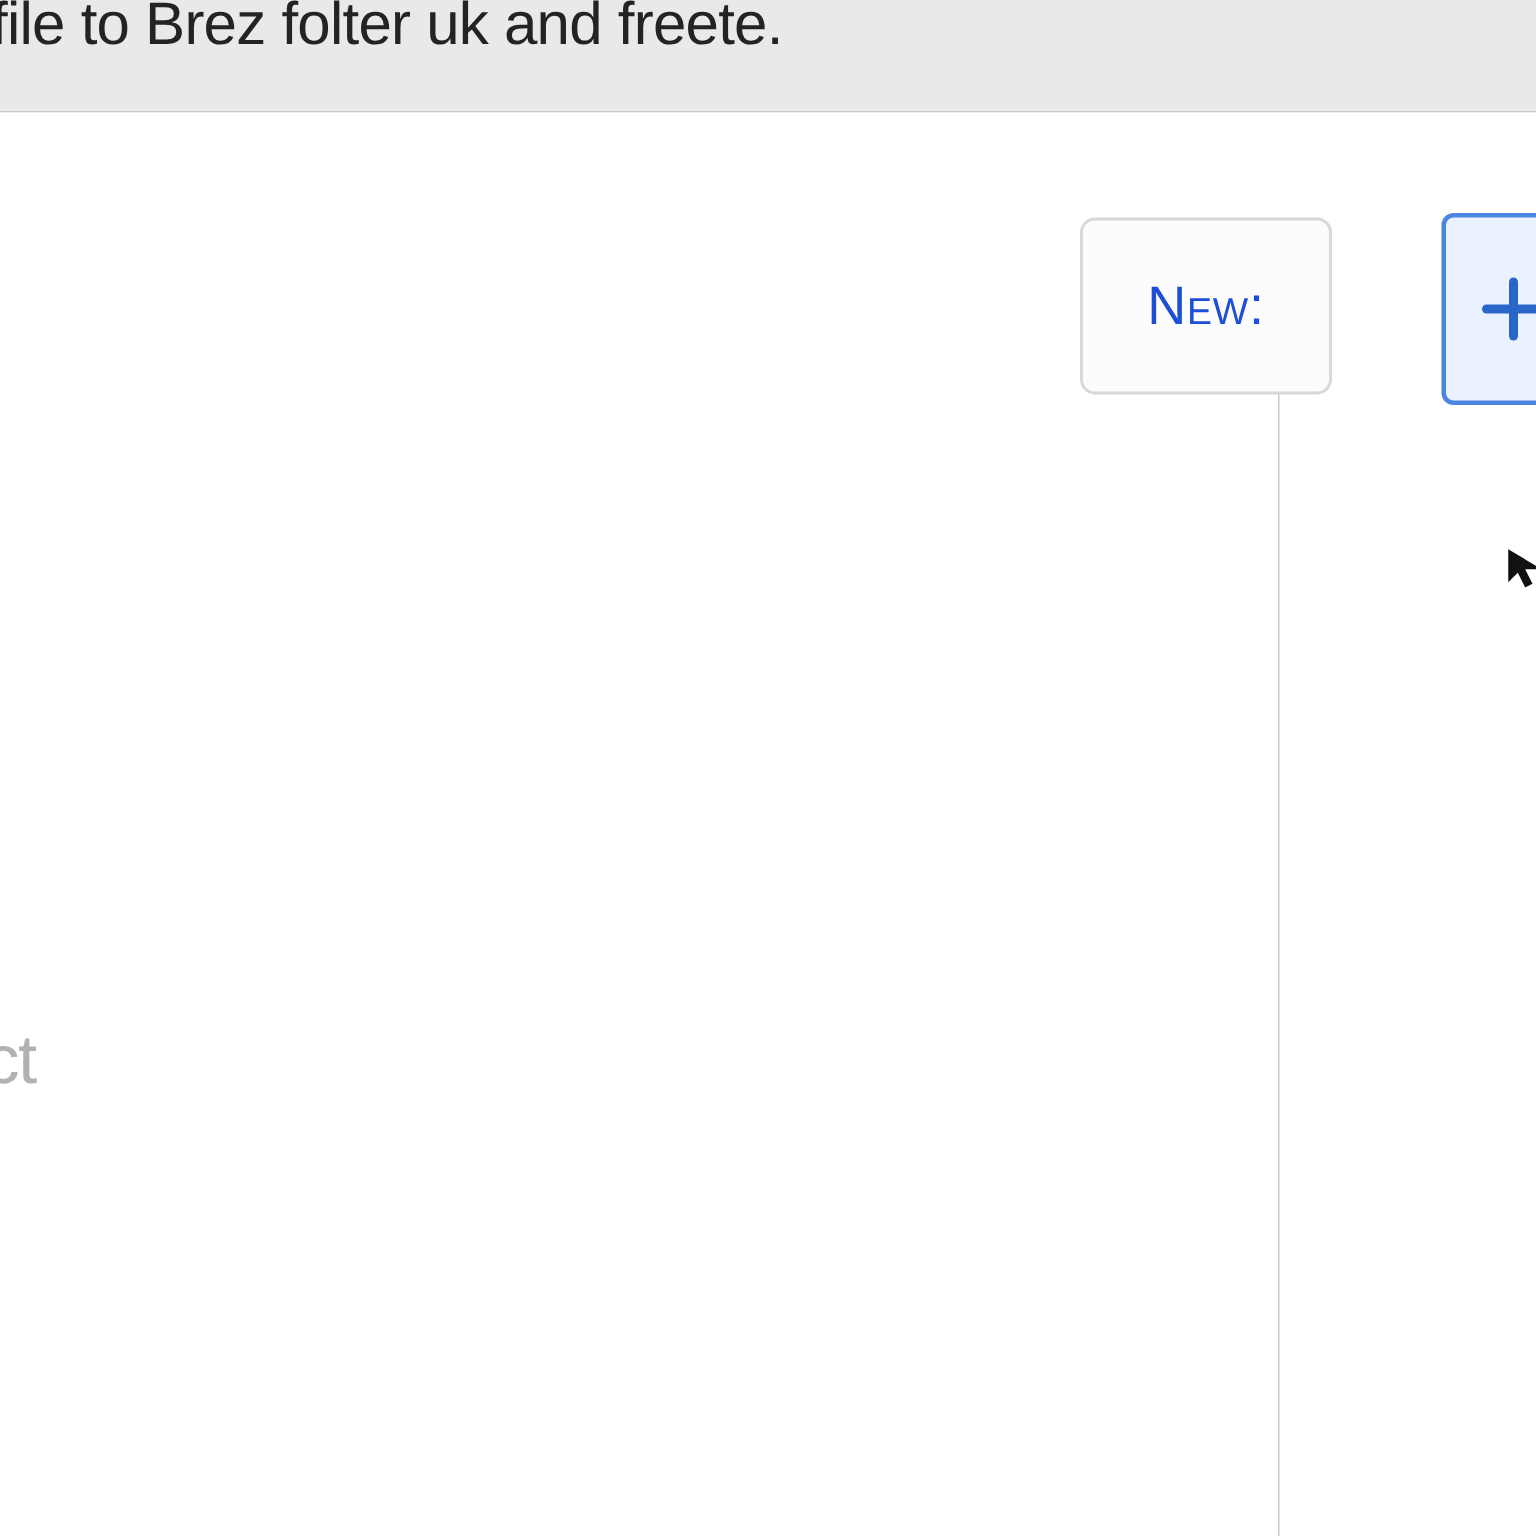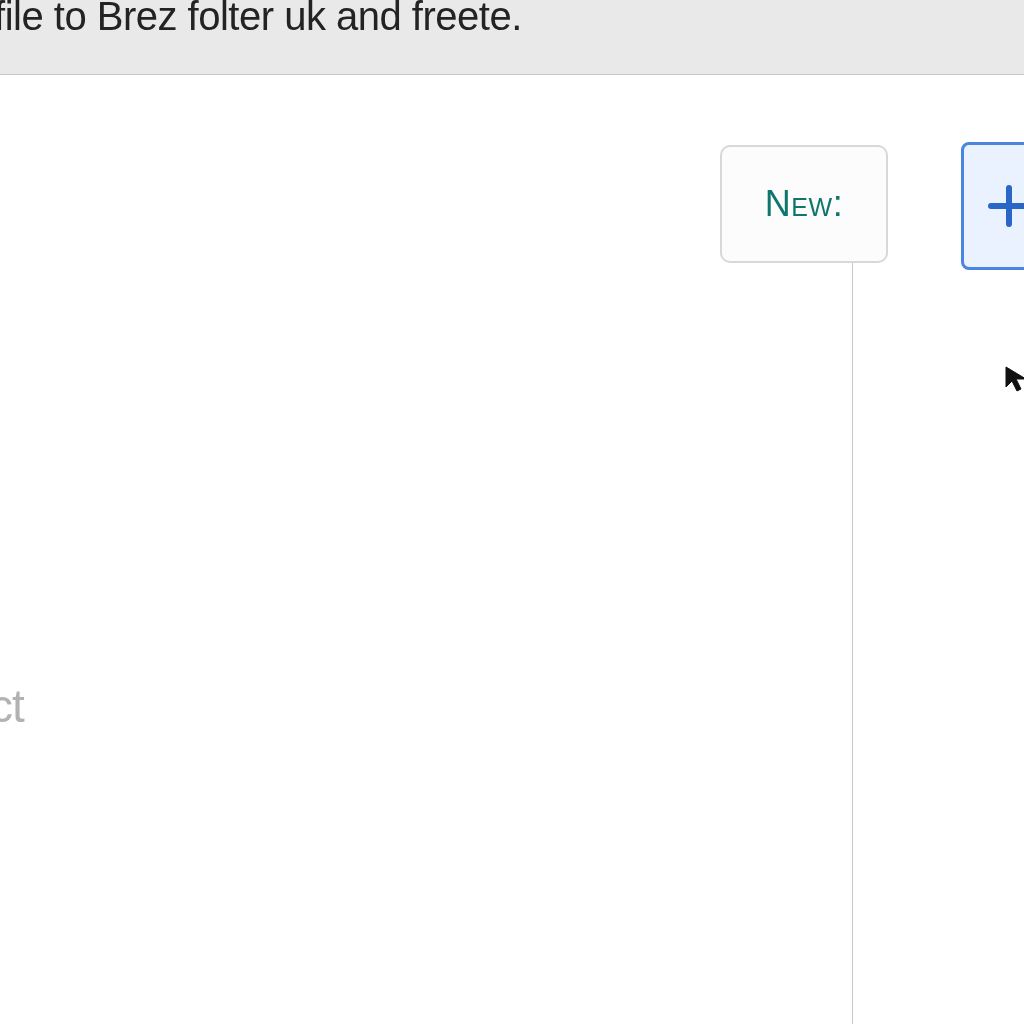--- a/index.html
+++ b/index.html
@@ -65,21 +65,21 @@
     height: 118px;
     background: #fcfcfc;
     border: 2px solid #d8d8db;
     border-radius: 10px;
     box-sizing: border-box;
     display: flex;
     align-items: center;
     justify-content: center;
     font-size: 36px;
     font-weight: 500;
-    color: #0f766e;
+    color: #1d4ed8;
     letter-spacing: 0.5px;
     font-variant: small-caps;
   }
   .new-button-label {
     text-transform: none;
   }
 
   
   .plus-button {
     position: absolute;

